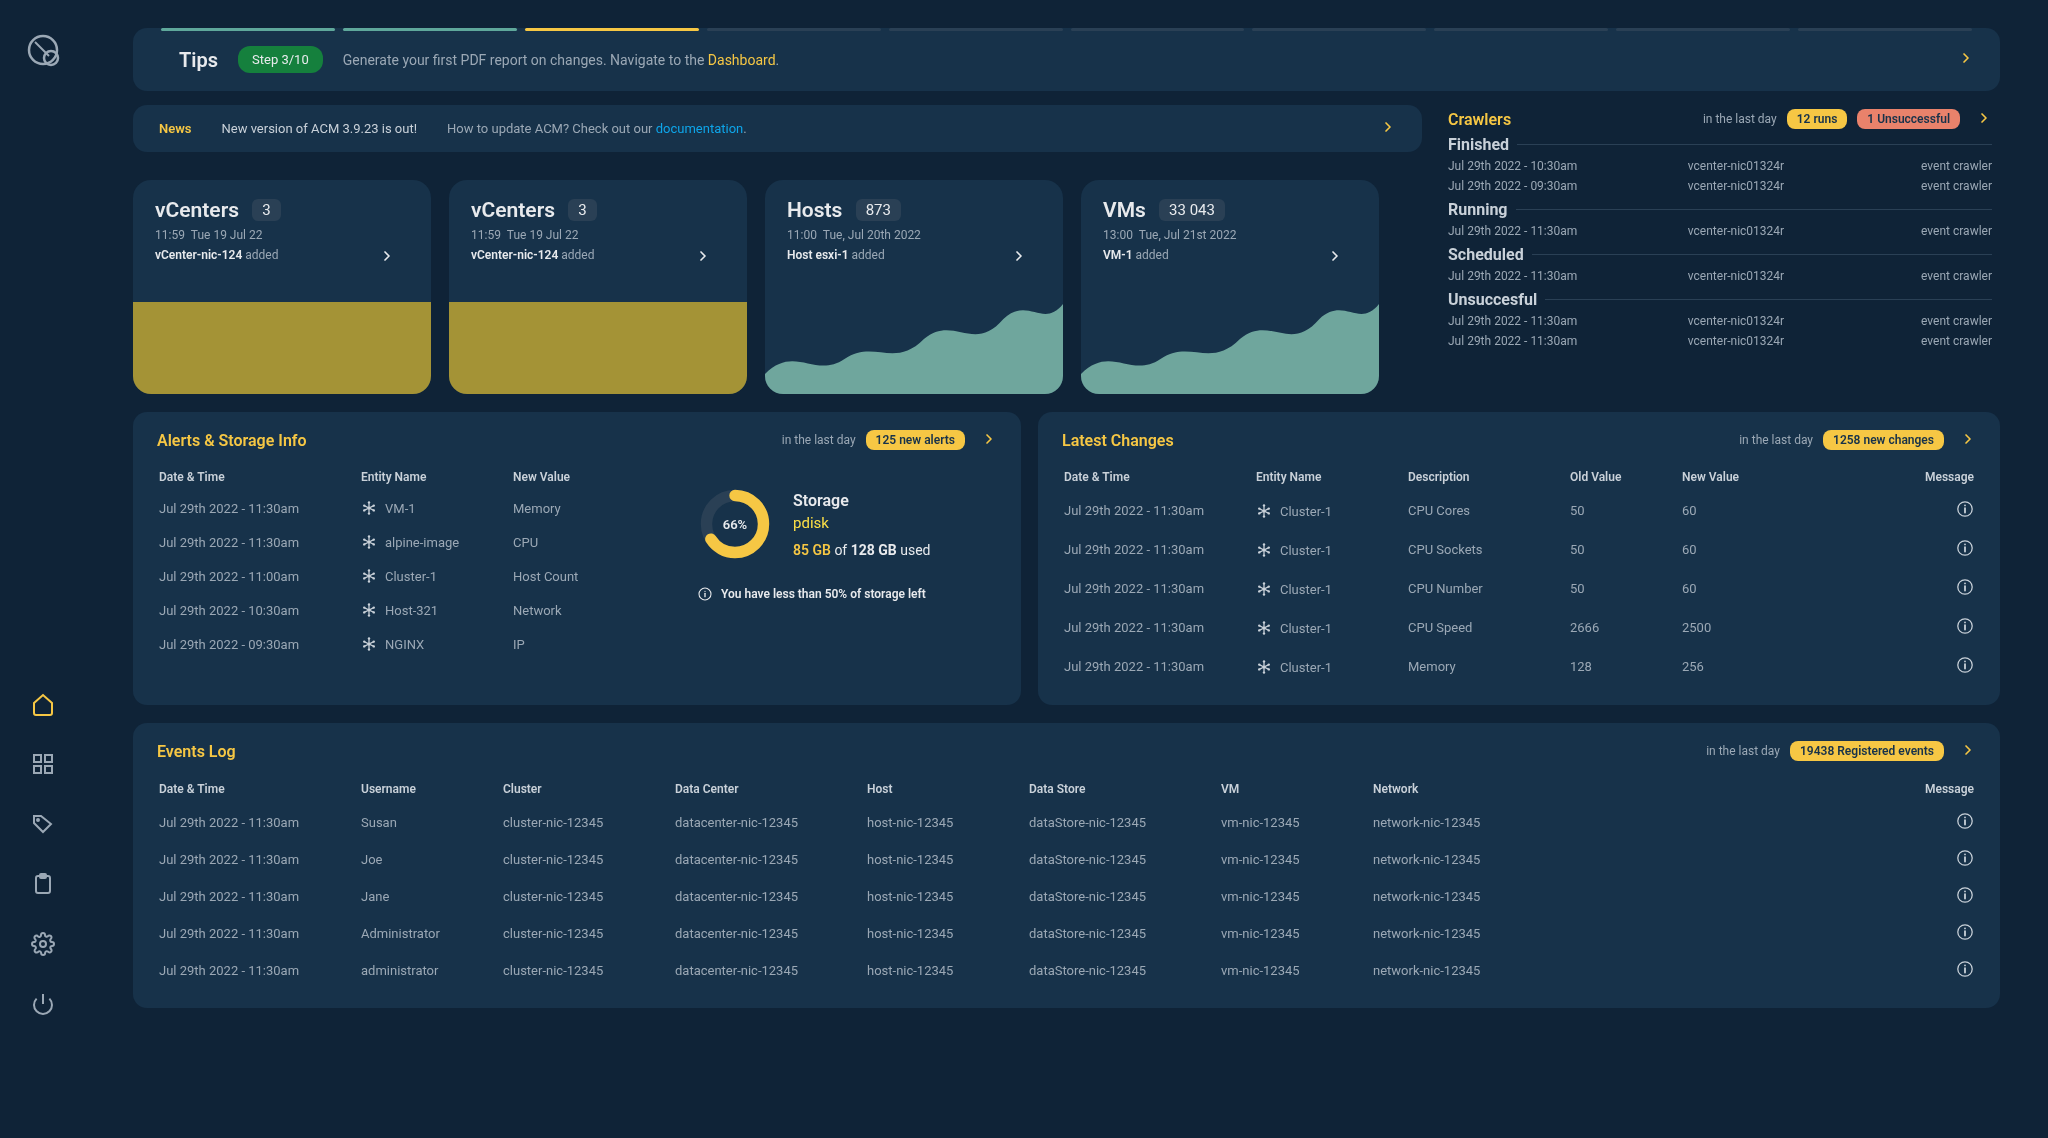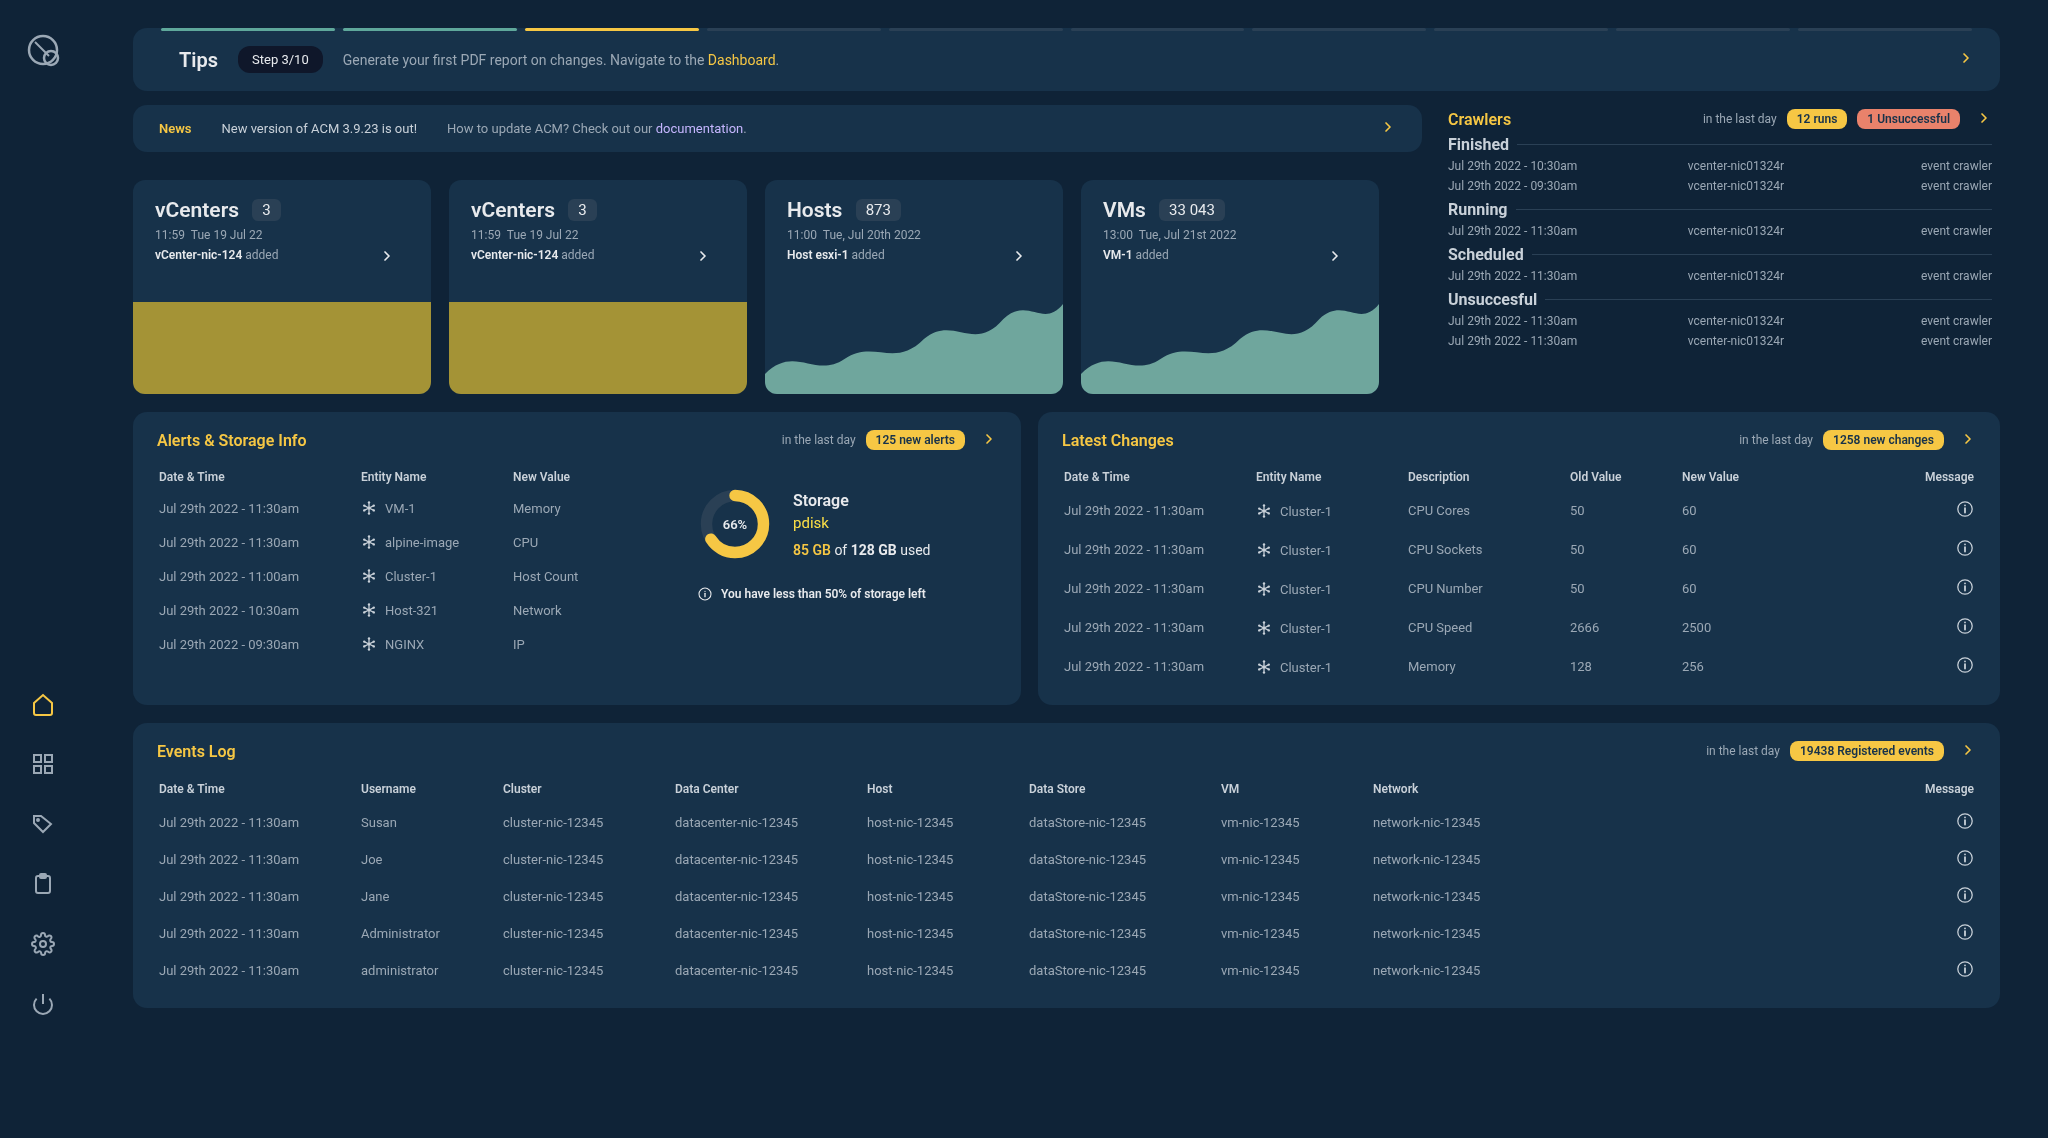--- a/index.html
+++ b/index.html
@@ -37,41 +37,41 @@
 .greeting { font-size: 26px; font-weight: 400; margin-bottom: 28px; }
 .greeting .accent { color:#f6c744; }
 
 .tips-bar {
   background:#17324a; border-radius:14px; padding:18px 26px;
   display:flex; align-items:center; gap:20px; margin-bottom:14px;
   position:relative;
 }
 .tips-bar .title { font-size:20px; font-weight:600; }
 .tips-bar .step-badge {
-  background:#0f172a; padding:6px 14px; border-radius:12px; font-size:13px;
+  background:#15803d; padding:6px 14px; border-radius:12px; font-size:13px;
 }
 .tips-bar .msg { color:#9ba8b5; font-size:14px; }
 .tips-bar .link { color:#f6c744; }
 .tips-bar .chevron { position:absolute; right:26px; color:#f6c744; cursor:pointer; }
 .progress-tabs { display:flex; gap:8px; margin-bottom:10px; padding:0 2px; }
 .ptab { height:3px; flex:1; background:#2a4055; border-radius:2px; }
 .ptab.done1 { background:#5fa89b; }
 .ptab.done2 { background:#5fa89b; }
 .ptab.current { background:#f6c744; }
 
 .row { display:flex; gap:18px; }
 
 .news-bar {
   background:#17324a; border-radius:14px; padding:16px 26px;
   display:flex; align-items:center; gap:30px; flex:1; position:relative;
 }
 .news-bar .label { color:#f6c744; font-weight:600; }
 .news-bar .txt { color:#c9d1d9; }
 .news-bar .sub { color:#9ba8b5; }
-.news-bar .link { color:#c4b5fd; }
+.news-bar .link { color:#0ea5e9; }
 .news-bar .chevron { position:absolute; right:26px; color:#f6c744; cursor:pointer; }
 
 .crawlers-panel {
   background:transparent; width:560px; padding:4px 8px 4px 8px;
   position:relative;
 }
 .crawlers-head { display:flex; align-items:center; gap:10px; margin-bottom:6px;}
 .crawlers-head .title { color:#f6c744; font-weight:600; font-size:16px; }
 .fill { flex:1; }
 .muted { color:#9ba8b5; font-size:12px; }
@@ -79,21 +79,21 @@
 .badge-r { background:#e9826b; color:#17324a; padding:3px 10px; border-radius:8px; font-size:12px; font-weight:600; }
 .crawlers-panel .chevhead { color:#f6c744; cursor:pointer; padding-left:6px;}
 .crawl-section { font-size:16px; font-weight:700; color:#c9d1d9; margin:4px 0 2px 0; display:flex; align-items:center; gap:8px;}
 .crawl-section::after { content:""; flex:1; height:1px; background:#2a4055; }
 .crawl-row { display:flex; font-size:12px; color:#9ba8b5; padding:3px 0; gap:18px;}
 .crawl-row span:nth-child(1){ width:190px; }
 .crawl-row span:nth-child(2){ width:160px;text-align:center; }
 .crawl-row span:nth-child(3){ flex:1; text-align:right; }
 
 .stat-cards { display:flex; gap:18px; margin-top:14px; }
-.stat-card { background:#17324a; border-radius:12px; width:298px; position:relative; overflow:hidden; height:214px; cursor:pointer;}
+.stat-card { background:#17324a; border-radius:18px; width:298px; position:relative; overflow:hidden; height:214px; cursor:pointer;}
 .stat-card .inner { padding:18px 22px; }
 .stat-card .title { font-size:21px; font-weight:600; display:inline-block; margin-right:10px;}
 .stat-card .count { background:#2a4055; padding:2px 10px; border-radius:6px; font-size:15px; display:inline-block; vertical-align:2px;}
 .stat-card .meta { font-size:12px; color:#9ba8b5; margin-top:6px; }
 .stat-card .meta b { color:#e8eaed; font-weight:600; }
 .stat-card .chev { position:absolute; right:18px; top:34px; color:#e8eaed; cursor:pointer;}
 .stat-card .chartband { position:absolute; bottom:0; left:0; right:0; height:92px; }
 .band-yellow { background:#a49336; }
 .svg-area { position:absolute; bottom:0; left:0; width:100%; height:110px; }
 

